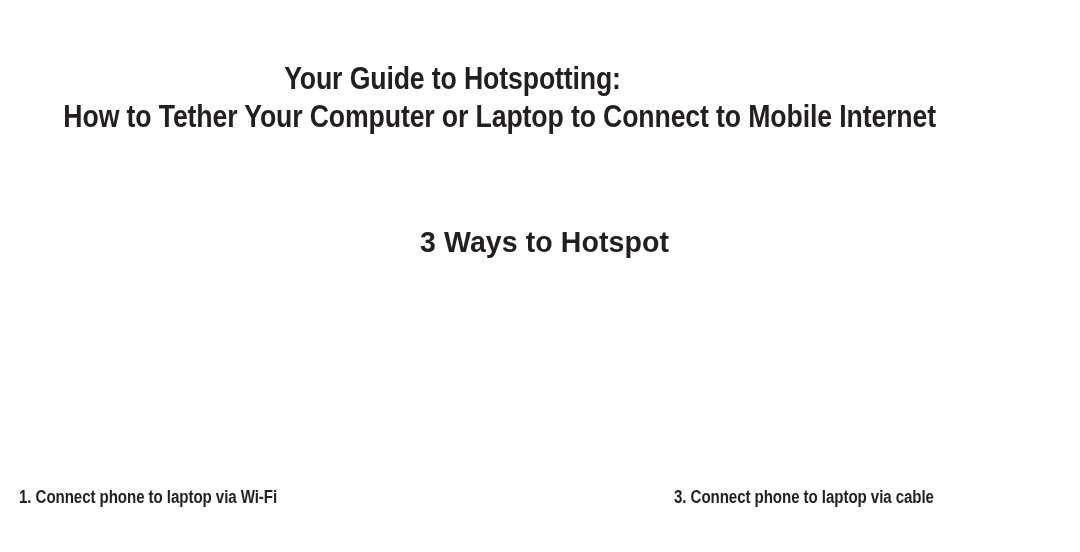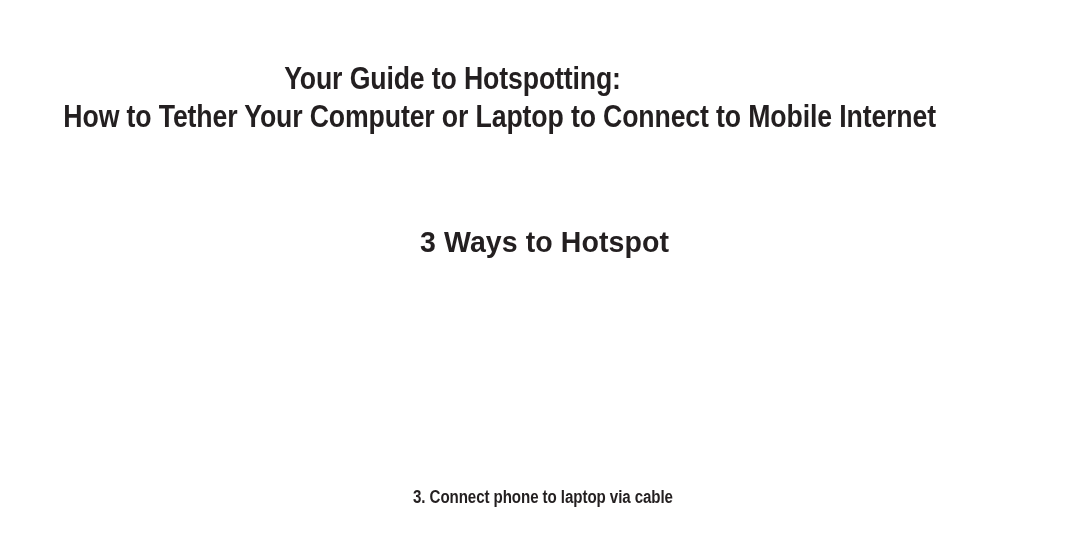--- a/index.html
+++ b/index.html
@@ -128,18 +128,21 @@
     <span class="section-heading">3 Ways to Hotspot</span>
   </div>
 
   <div class="steps-illustrations">
     <div class="step-figure"></div>
     <div class="step-figure"></div>
     <div class="step-figure"></div>
   </div>
 
   <div class="captions-row">
+    <div class="caption caption-1">
+      <span class="caption-inner">1. Connect phone to laptop via Wi-Fi</span>
+    </div>
     <div class="caption caption-3">
       <span class="caption-inner">3. Connect phone to laptop via cable</span>
     </div>
   </div>
 
 </div>
 
 </body></html>

